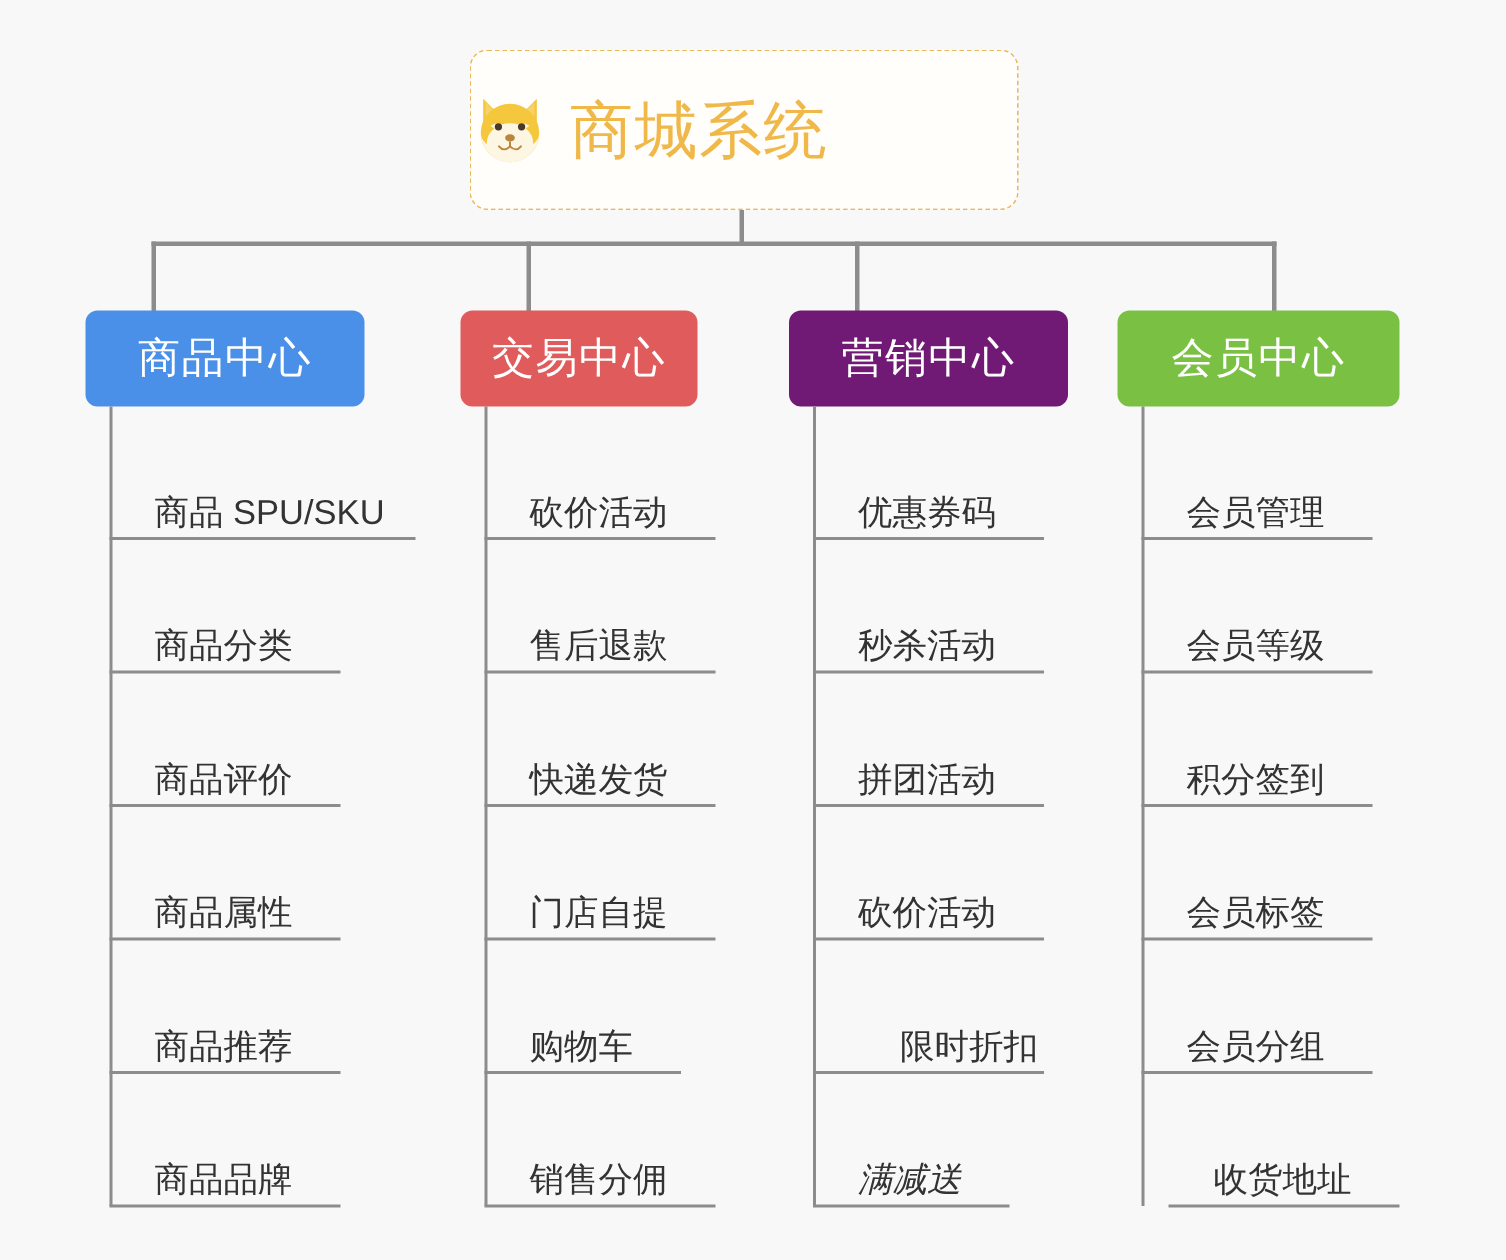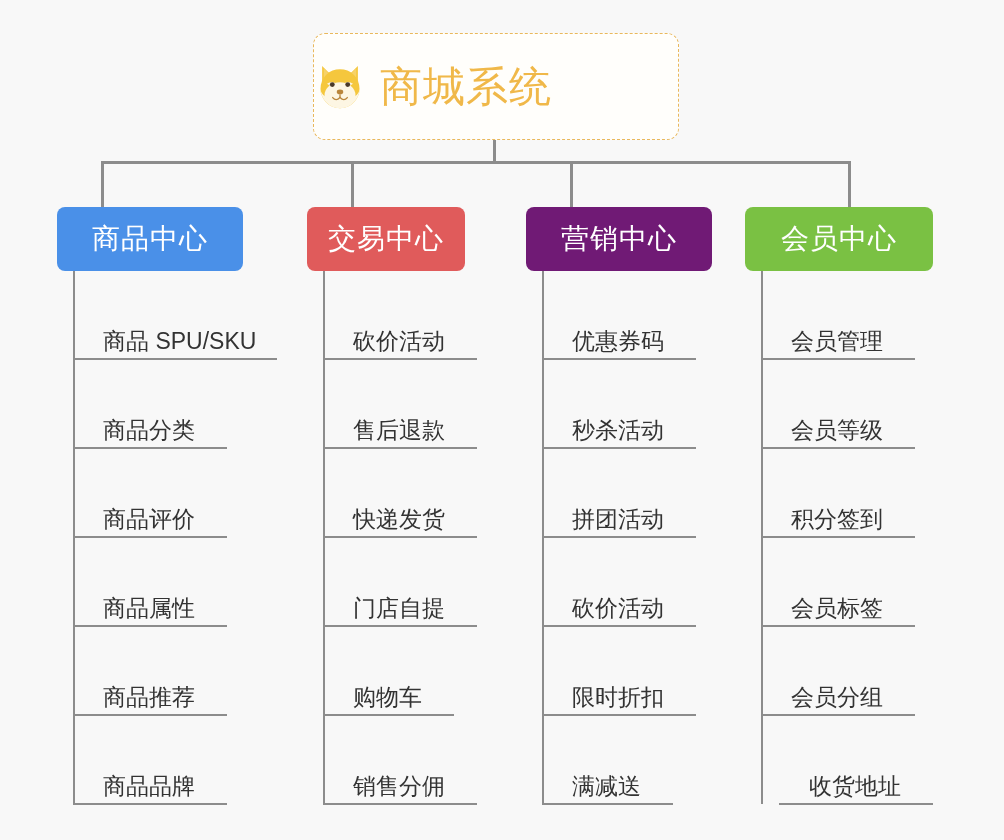--- a/index.html
+++ b/index.html
@@ -202,24 +202,24 @@
       </div>
     <div class="leaf" style="top:89px;  width:154px;">
         <span class="leaf-label">秒杀活动</span>
       </div>
     <div class="leaf" style="top:178px; width:154px;">
         <span class="leaf-label">拼团活动</span>
       </div>
     <div class="leaf" style="top:267px; width:154px;">
         <span class="leaf-label">砍价活动</span>
       </div>
-    <div class="leaf" style="top:356px; width:154px;">
+    <div class="leaf" style="top:356px; width:154px;padding-left:28px;">
         <span class="leaf-label">限时折扣</span>
       </div>
-    <div class="leaf" style="top:445px; width:131px;">
+    <div class="leaf" style="top:445px; width:131px;font-style:italic;">
         <span class="leaf-label">满减送</span>
       </div>
   </div>
 
   <div class="branch" style="left:761px;">
     <div class="trunk" style="height:533px;"></div>
     <div class="leaf" style="top:0px;   width:154px;">
         <span class="leaf-label">会员管理</span>
       </div>
     <div class="leaf" style="top:89px;  width:154px;">

